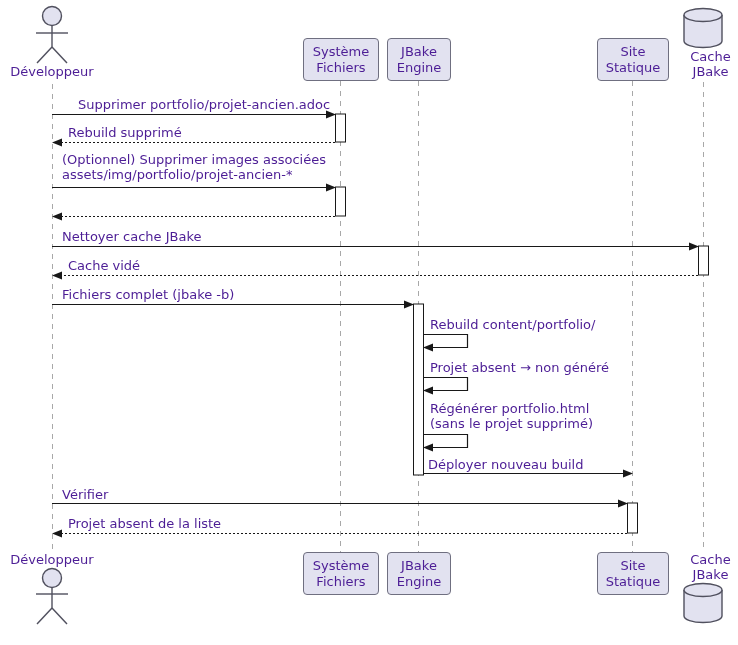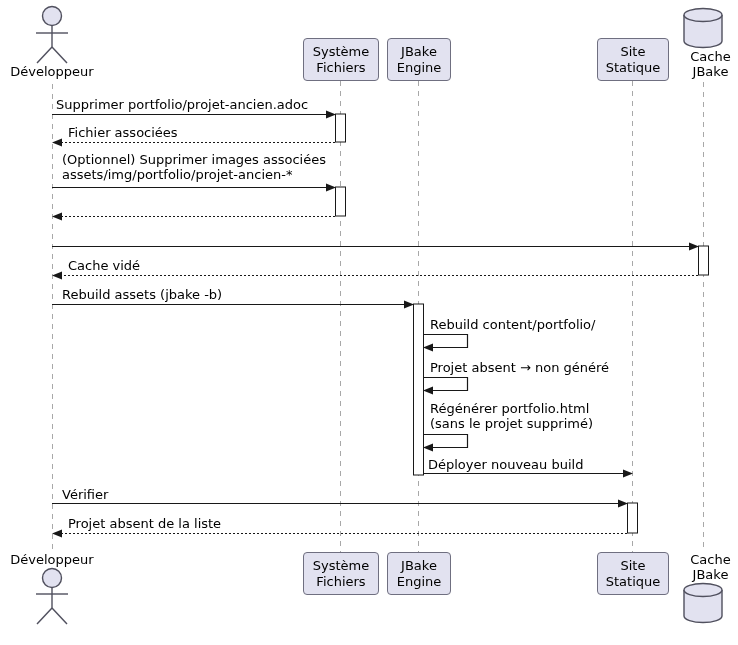--- a/index.html
+++ b/index.html
@@ -2,21 +2,21 @@
 <html><head>
 <meta charset="utf-8">
 <style>
   html, body { margin: 0; padding: 0; background: #ffffff; }
   .canvas {
     position: relative;
     width: 738px;
     height: 645px;
     background: #ffffff;
     font-family: "DejaVu Sans", sans-serif;
-    color: #000000;
+    color: #4c1d95;
     overflow: hidden;
   }
   .layer-svg { position: absolute; left: 0; top: 0; z-index: 0; }
   .pbox {
     position: absolute;
     z-index: 1;
     background: #E2E2F0;
     border: 1px solid #6f6f80;
     border-radius: 4px;
     display: flex;
@@ -153,26 +153,27 @@
 Statique</div>
 
   <div class="actor-label" style="left:0px; top:64px;">Développeur</div>
   <div class="actor-label" style="left:0px; top:552px;">Développeur</div>
 
   <div class="db-label" style="left:668px; top:49px;">Cache
 JBake</div>
   <div class="db-label" style="left:668px; top:552px;">Cache
 JBake</div>
 
-  <div class="msg" style="left:56px; top:97px;">Supprimer portfolio/projet-ancien.adoc</div>
-  <div class="msg" style="left:68px; top:125px;">Fichier associées</div>
+  <div class="msg" style="left:78px; top:97px;">Supprimer portfolio/projet-ancien.adoc</div>
+  <div class="msg" style="left:68px; top:125px;">Rebuild supprimé</div>
   <div class="msg" style="left:62px; top:152px;">(Optionnel) Supprimer images associées
 assets/img/portfolio/projet-ancien-*</div>
+  <div class="msg" style="left:62px; top:229px;">Nettoyer cache JBake</div>
   <div class="msg" style="left:68px; top:258px;">Cache vidé</div>
-  <div class="msg" style="left:62px; top:287px;">Rebuild assets (jbake -b)</div>
+  <div class="msg" style="left:62px; top:287px;">Fichiers complet (jbake -b)</div>
   <div class="msg" style="left:430px; top:317px;">Rebuild content/portfolio/</div>
   <div class="msg" style="left:430px; top:360px;">Projet absent → non généré</div>
   <div class="msg" style="left:430px; top:401px;">Régénérer portfolio.html
 (sans le projet supprimé)</div>
   <div class="msg" style="left:428px; top:457px;">Déployer nouveau build</div>
   <div class="msg" style="left:62px; top:487px;text-align:right;">Vérifier</div>
   <div class="msg" style="left:68px; top:516px;">Projet absent de la liste</div>
 
 </div>
 

